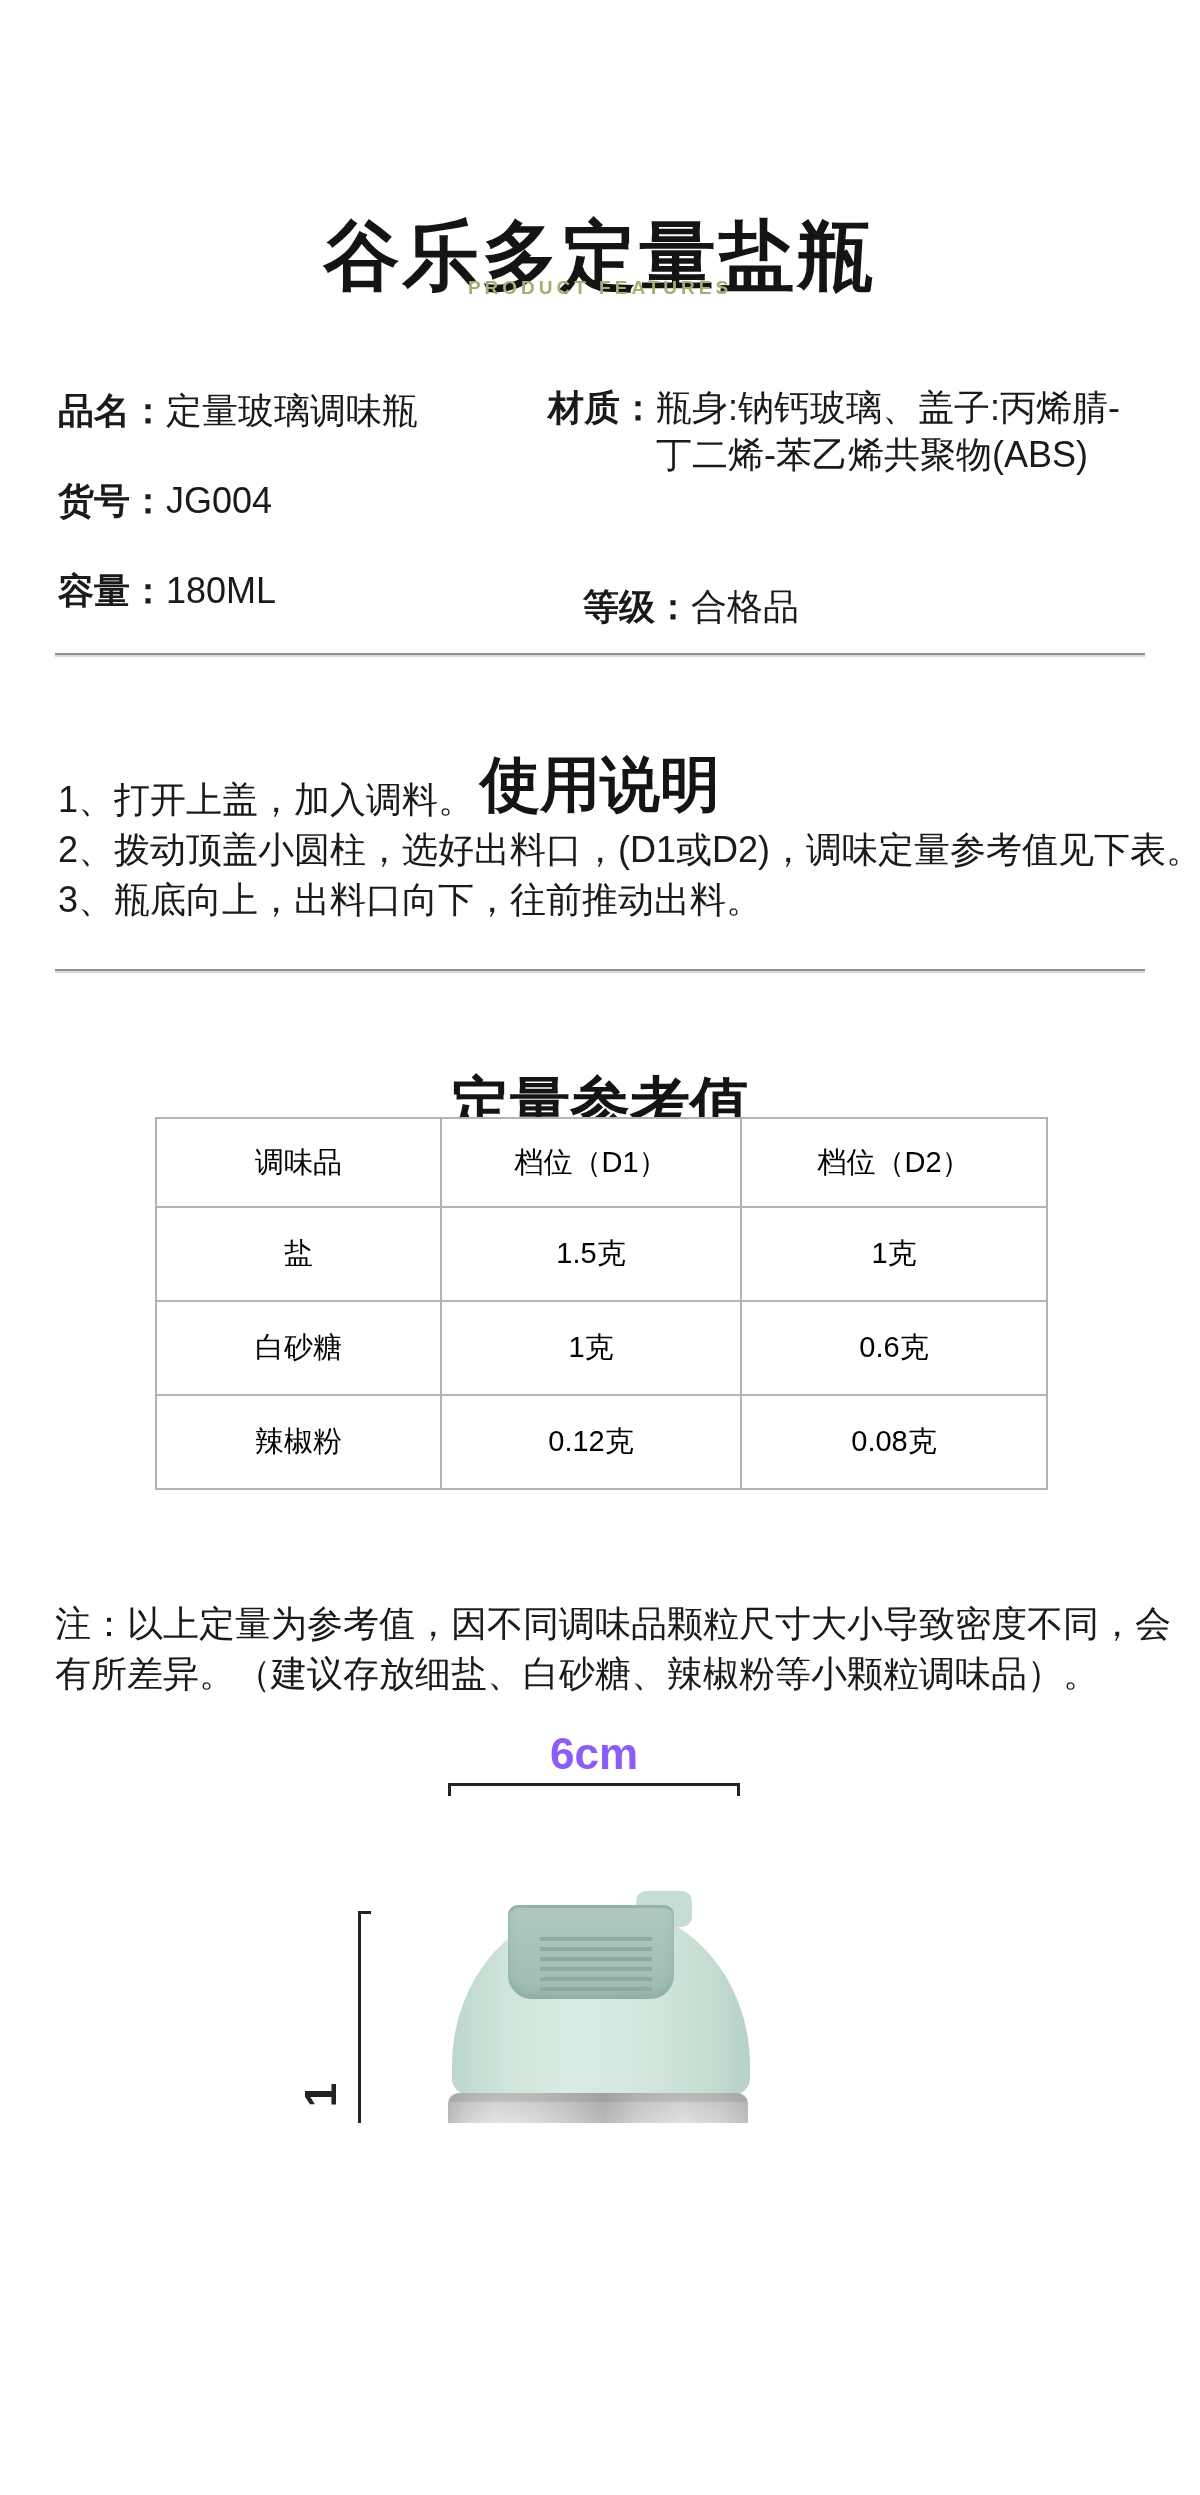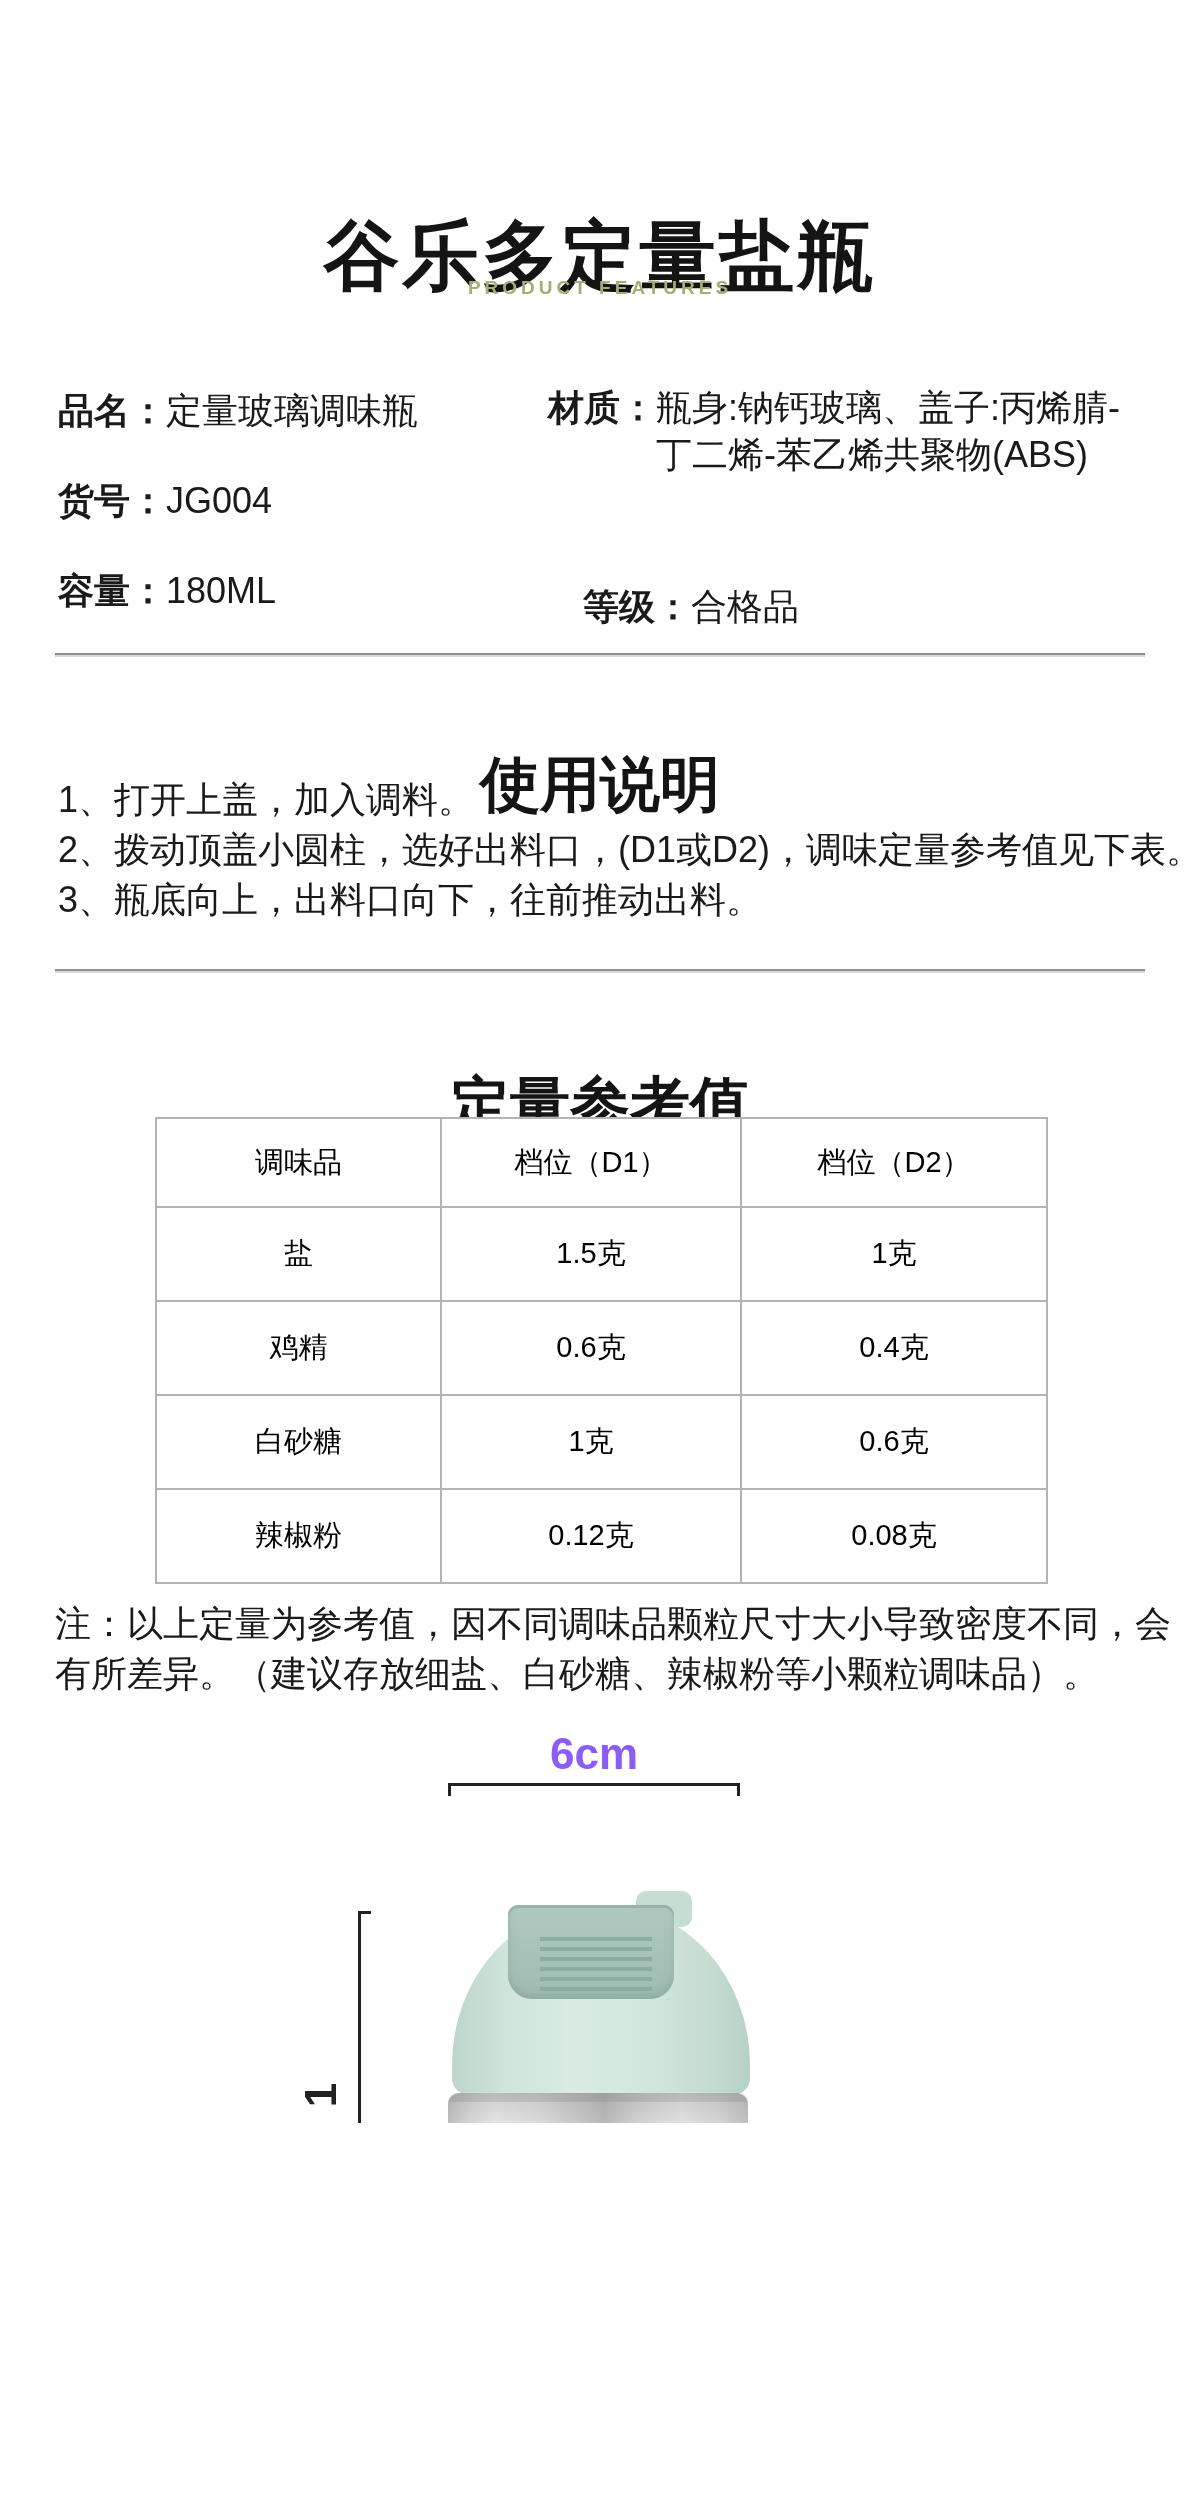--- a/index.html
+++ b/index.html
@@ -127,25 +127,20 @@
         <th>档位（D2）</th>
       </tr>
     </thead>
     <tbody>
       <tr>
         <td>盐</td>
         <td>1.5克</td>
         <td>1克</td>
       </tr>
       <tr>
-        <td>鸡精</td>
-        <td>0.6克</td>
-        <td>0.4克</td>
-      </tr>
-      <tr>
         <td>白砂糖</td>
         <td>1克</td>
         <td>0.6克</td>
       </tr>
       <tr>
         <td>辣椒粉</td>
         <td>0.12克</td>
         <td>0.08克</td>
       </tr>
     </tbody>

